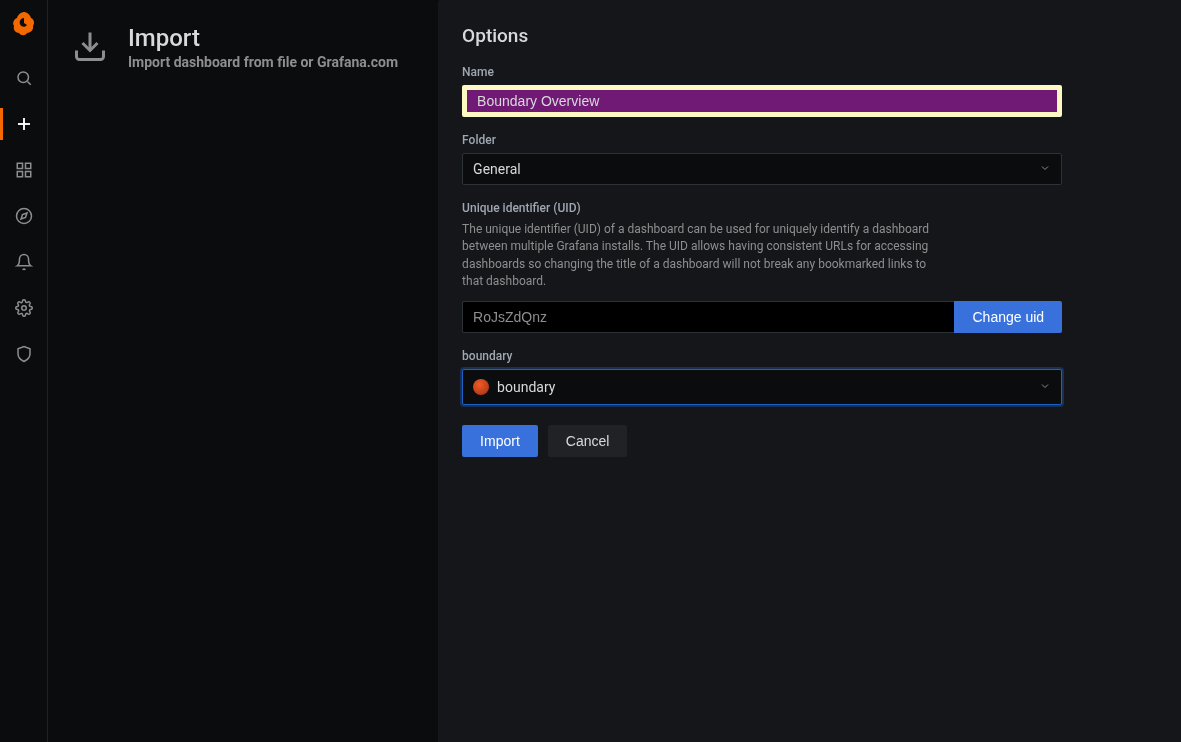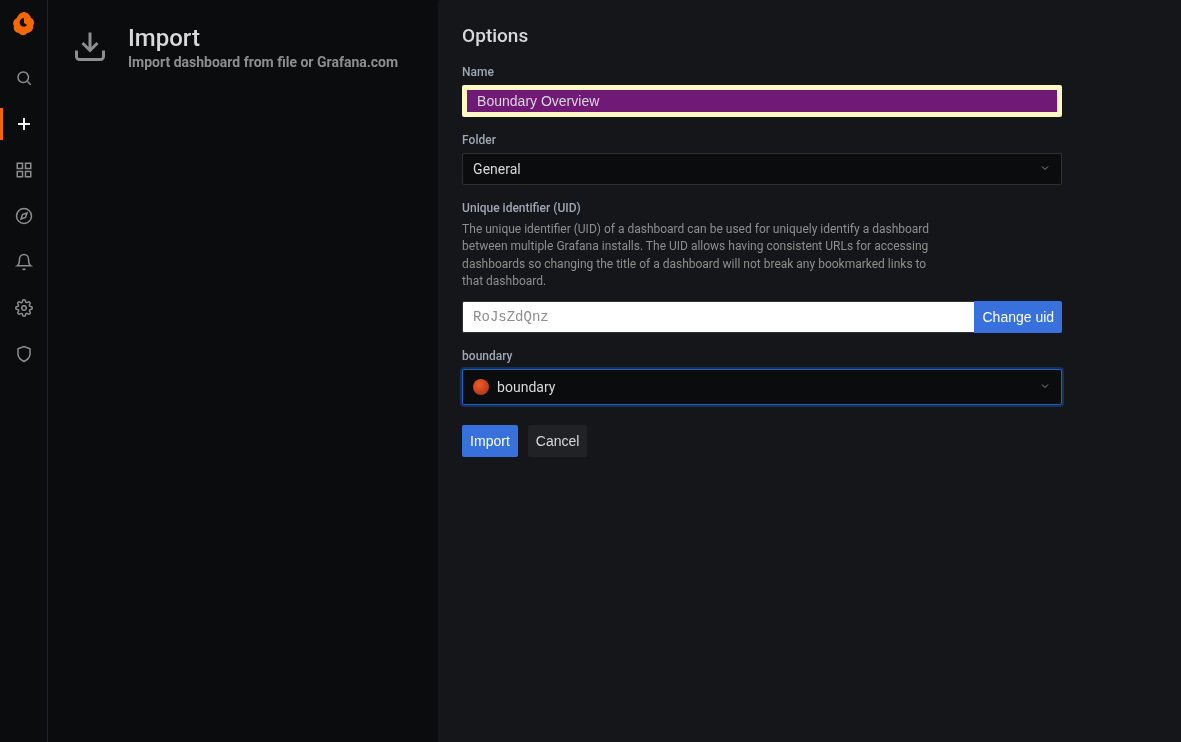--- a/index.html
+++ b/index.html
@@ -105,24 +105,23 @@
     width:100%;
     height:32px;
     background:#701a75;
     border:5px solid #fef9c3;
     border-radius:2px;
     color:#d8d9da;
     padding:0 10px;
     font-size:14px;
   }
   .text-input.disabled {
-    background:#ffffff;
+    background:#000000;
     color:#8e8e8e;
     border:1px solid #2c3235;
-    font-family:Liberation Mono, monospace;
   }
   .select-box {
     width:100%;
     height:32px;
     background:#0b0c0e;
     border:1px solid #2c3235;
     border-radius:2px;
     color:#d8d9da;
     padding:0 10px;
     font-size:14px;
@@ -143,21 +142,21 @@
     width:100%;
   }
   .uid-row .text-input.disabled {
     flex:1;
     border-top-right-radius:0;
     border-bottom-right-radius:0;
     border-right:none;
   }
   .btn {
     height:32px;
-    padding:0 8px;
+    padding:0 18px;
     border:none;
     border-radius:2px;
     font-size:14px;
     cursor:pointer;
     display:inline-flex;
     align-items:center;
     justify-content:center;
   }
   .btn-primary {
     background:#3871dc;

